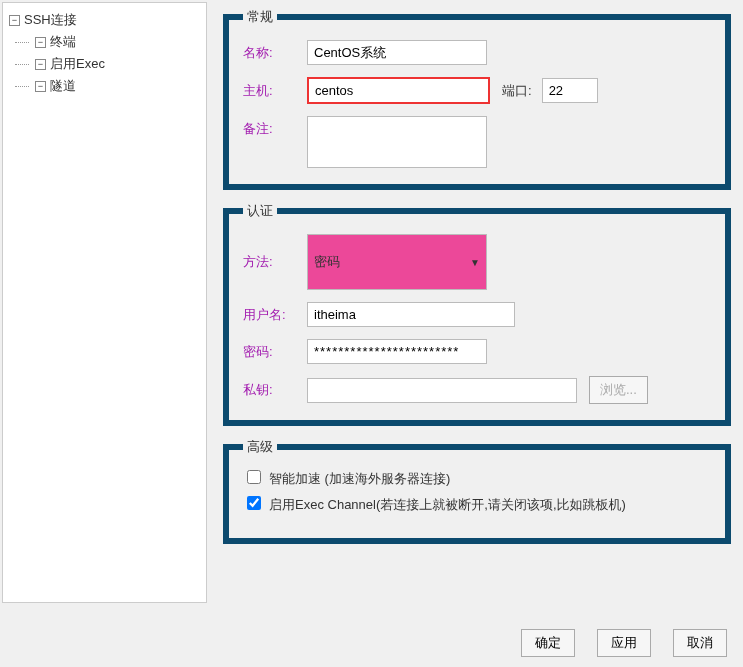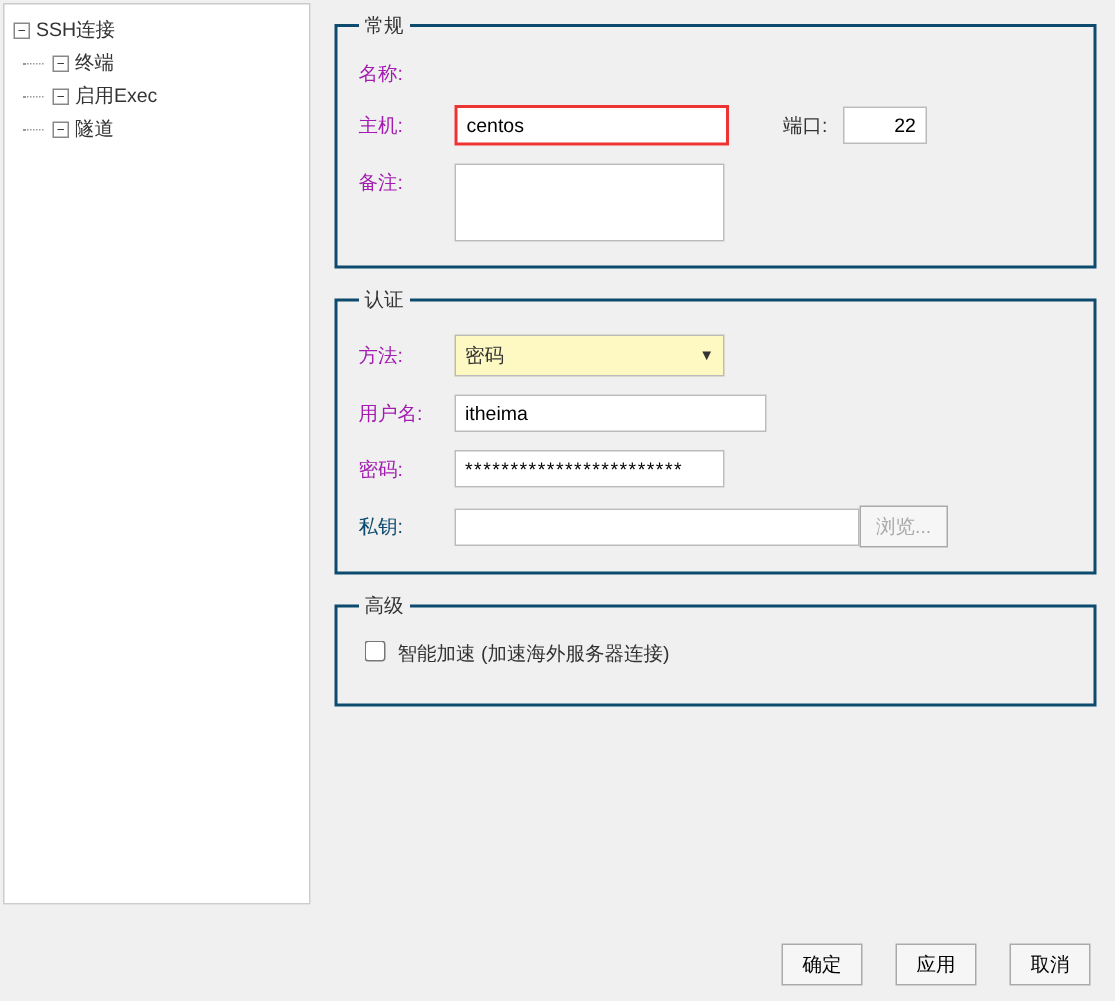--- a/index.html
+++ b/index.html
@@ -29,58 +29,58 @@
     }
     .tree-panel::after { content: ""; position: absolute; }
     .tree-toggle {
       width: 11px; height: 11px; border: 1px solid #888; display: inline-flex;
       align-items: center; justify-content: center; margin-right: 4px;
       font-size: 9px; line-height: 1; background: #fff;
     }
     .tree-label { white-space: nowrap; }
     .content-panel { flex: 1; padding: 8px 12px 8px 16px; }
     fieldset {
-      border: 2px solid #0c4a6e;
+      border: 6px solid #0c4a6e;
       margin-bottom: 12px;
       padding: 14px 14px 16px 14px;
     }
     legend { padding: 0 4px; font-size: 13px; color: #333; }
     .form-row { display: flex; align-items: center; margin-bottom: 12px; }
     .form-row:last-child { margin-bottom: 0; }
     .form-label { width: 64px; color: #a21caf; }
-    .form-label.disabled { color: #0c4a6e; }
+    .form-label.disabled { color: #a21caf; }
     input[type="text"], input[type="password"], select, textarea {
       border: 1px solid #bbb; background: #fff; font-size: 13px; padding: 4px 6px;
       font-family: inherit; outline: none;
     }
     .input-name { width: 180px; }
     .input-host { width: 183px; border: 2px solid #e33 !important; }
-    .port-label { margin-left: 36px; margin-right: 10px; }
-    .input-port { width: 56px; text-align: right; }
+    .port-label { margin-left: 12px; margin-right: 10px; }
+    .input-port { width: 56px; }
     .input-remark { width: 180px; height: 52px; resize: none; vertical-align: top; }
     .input-user { width: 208px; }
     .input-pass { width: 180px; font-family: monospace; letter-spacing: 1px; }
     .input-key { width: 270px; }
     .btn {
       border: 1px solid #aaa; background: #f6f6f6; padding: 4px 10px; font-size: 13px;
       cursor: pointer; font-family: inherit;
     }
     .btn.disabled { color: #aaa; cursor: default; }
-    .browse-btn { }
+    .browse-btn { margin-left: 12px; }
     .check-row { display: flex; margin-bottom: 8px; padding-left: 4px; }
     .check-row input[type="checkbox"] { margin-right: 8px; width: 14px; height: 14px; }
     .sub-text { padding-left: 26px; color: #333; }
     .bottom-bar {
       position: absolute; bottom: 10px; right: 16px; display: flex; gap: 22px;
     }
     .bottom-bar .btn { min-width: 54px; }
     .remark-row { align-items: flex-start; }
     .remark-row .form-label { padding-top: 4px; }
     .select-like {
-      width: 180px; border: 1px solid #bbb; background: #fef9c3; padding: 4px 6px;
+      width: 180px; border: 1px solid #bbb; background: #ec4899; padding: 18px 6px;
       display: flex; justify-content: space-between; align-items: center; cursor: pointer;
     }
     .select-arrow { font-size: 10px; }
   </style>
 </head>
 <body>
 
 <div class="main-layout">
   <div class="tree-panel">
     <div class="tree-node tree-root">
@@ -100,20 +100,21 @@
       <span class="tree-label">隧道</span>
     </div>
   </div>
 
   <div class="content-panel">
 
     <fieldset>
       <legend>常规</legend>
       <div class="form-row">
         <span class="form-label">名称:</span>
+        <input type="text" class="input-name" value="CentOS系统" style="">
       </div>
       <div class="form-row">
         <span class="form-label">主机:</span>
         <input type="text" class="input-host" value="centos" style="">
         <span class="port-label">端口:</span>
         <input type="text" class="input-port" value="22" style="">
       </div>
       <div class="form-row remark-row">
         <span class="form-label">备注:</span>
         <textarea class="input-remark" style=""></textarea>
@@ -143,20 +144,24 @@
         <button class="btn disabled browse-btn">浏览...</button>
       </div>
     </fieldset>
 
     <fieldset>
       <legend>高级</legend>
       <div class="check-row">
         <input type="checkbox" style="">
         <span>智能加速 (加速海外服务器连接)</span>
       </div>
+      <div class="check-row">
+        <input type="checkbox" checked="" style="">
+        <span>启用Exec Channel(若连接上就被断开,请关闭该项,比如跳板机)</span>
+      </div>
     </fieldset>
 
   </div>
 </div>
 
 <div class="bottom-bar">
   <button class="btn">确定</button>
   <button class="btn">应用</button>
   <button class="btn">取消</button>
 </div>

